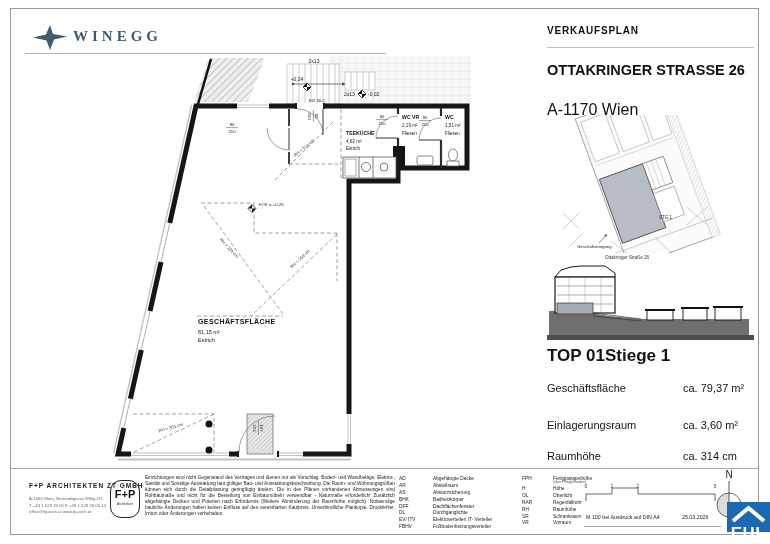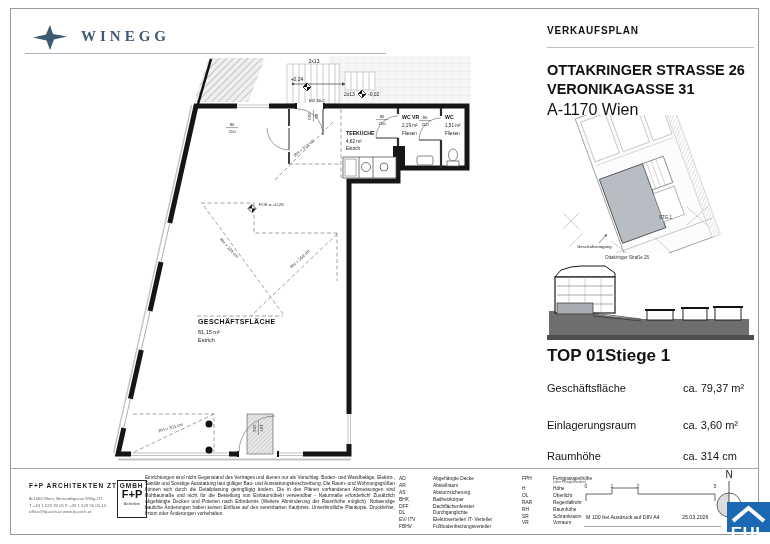--- a/index.html
+++ b/index.html
@@ -1,20 +1,20 @@
 <!DOCTYPE html>
 <html><head>
 <meta charset="utf-8">
 <style>
   html,body{margin:0;padding:0;background:#fff;}
   #page{position:relative;width:770px;height:544px;background:#fff;overflow:hidden;
         font-family:"Liberation Sans",sans-serif;color:#1a1a1a;}
   .abs{position:absolute;}
   #sheet{position:absolute;left:10px;top:8px;width:747px;height:525px;border:1px solid #9b9b9b;background:#fff;}
-  .brand-text{font-family:"Liberation Serif",serif;font-weight:600;font-size:15px;letter-spacing:4px;color:#3f5a73;margin-left:8px;}
+  .brand-text{font-family:"Liberation Serif",serif;font-weight:600;font-size:15px;letter-spacing:4px;color:#3f5a73;}
   .rule{height:1px;background:#aab4bf;}
   .title{font-weight:bold;font-size:10px;letter-spacing:.8px;color:#111;}
   .addr{font-weight:bold;font-size:14.5px;line-height:19px;color:#111;}
   .city{font-size:16px;color:#111;}
   .caption{font-size:4.6px;color:#333;text-align:center;}
   .bar{background:#4d4e50;}
   .toprow{display:flex;font-size:17px;font-weight:bold;color:#141414;}
   .drow{position:relative;font-size:11px;color:#141414;height:14px;}
   .drow .val{position:absolute;left:136px;top:0;}
   .arch-name{font-size:6.5px;letter-spacing:1px;color:#222;font-weight:bold;}
@@ -41,21 +41,20 @@
     <svg class="abs" style="left:22px;top:16px;" width="34" height="26" viewBox="0 0 34 26">
       <polygon points="0,12.5 13,9.5 17,0 20,9 34,11.5 21,14.5 17,25 13.5,15.5" fill="#3f5a73"></polygon>
     </svg>
     <div class="abs brand-text" style="left:62px;top:19px;">WINEGG</div>
     <div class="abs rule" style="left:14px;top:44px;width:361px;"></div>
 
     <div class="abs title" style="left:536px;top:16px;">VERKAUFSPLAN</div>
     <div class="abs rule" style="left:536px;top:38px;width:207px;background:#bfbfbf;"></div>
 
     <div class="abs addr" style="left:536px;top:52px;">OTTAKRINGER STRASSE 26</div>
-    <div class="abs addr" style="left:536px;top:71px;">VERONIKAGASSE 31</div>
     <div class="abs city" style="left:536px;top:92px;">A-1170 Wien</div>
 
     <svg class="abs" style="left:548px;top:106px;" width="165" height="138" viewBox="0 0 165 138">
       <defs>
         <pattern id="sphatch" width="3" height="3" patternUnits="userSpaceOnUse" patternTransform="rotate(45)">
           <rect width="3" height="3" fill="#fff"></rect>
             <line x1="0" y1="0" x2="0" y2="3" stroke="#aaa" stroke-width="0.7"></line>
         </pattern>
       </defs>
       <g transform="rotate(-20 82 62)">
@@ -343,21 +342,21 @@
     </svg>
 
     <div class="abs" style="left:0;top:459px;width:747px;height:1px;background:#aaa;"></div>
 
     <div class="abs arch-name" style="left:18px;top:473px;">F+P ARCHITEKTEN ZT GMBH</div>
     <div class="abs" style="left:18px;top:487px;width:80px;">
       <div class="arch-line">A-1060 Wien, Bernardtgasse 8/Stg.2/1</div>
       <div class="arch-line">T +43 1 523 26 05    F +43 1 523 26 05-15</div>
       <div class="arch-line">office@fp-arch.at     www.fp-arch.at</div>
     </div>
-    <div class="abs fpbox" style="left:106px;top:471px;">
+    <div class="abs fpbox" style="left:99px;top:471px;border-radius:11px;">
       <div class="t">F+P</div>
       <div class="s">Architekten</div>
     </div>
 
     <div class="abs disc" style="left:134px;top:466px;width:250px;">Einrichtungen sind nicht Gegenstand des Vertrages und dienen nur als Vorschlag. Boden- und Wandbeläge, Elektro-, Sanitär und Sonstige Ausstattung laut gültiger Bau- und Ausstattungsbeschreibung. Die Raum- und Wohnungsgrößen können sich durch die Detailplanung geringfügig ändern. Die in den Plänen vorhandenen Abmessungen sind Rohbaumaße und nicht für die Bestellung von Einbaumöbeln verwendbar - Naturmaße erforderlich! Zusätzlich abgehängte Decken und Poterien nach Erfordernis (Weitere Abminderung der Raumhöhe möglich). Notwendige bauliche Änderungen haben keinen Einfluss auf den vereinbarten Kaufpreis. Unverbindliche Plankopie, Druckfehler, Irrtum oder Änderungen vorbehalten.</div>
 
     <div class="abs lg-col" style="left:388px;top:467px;width:120px;">
       <div class="lg-row">
           <span class="lg-abbr">AD</span>
           <span class="lg-term">Abgehängte Decke</span>

